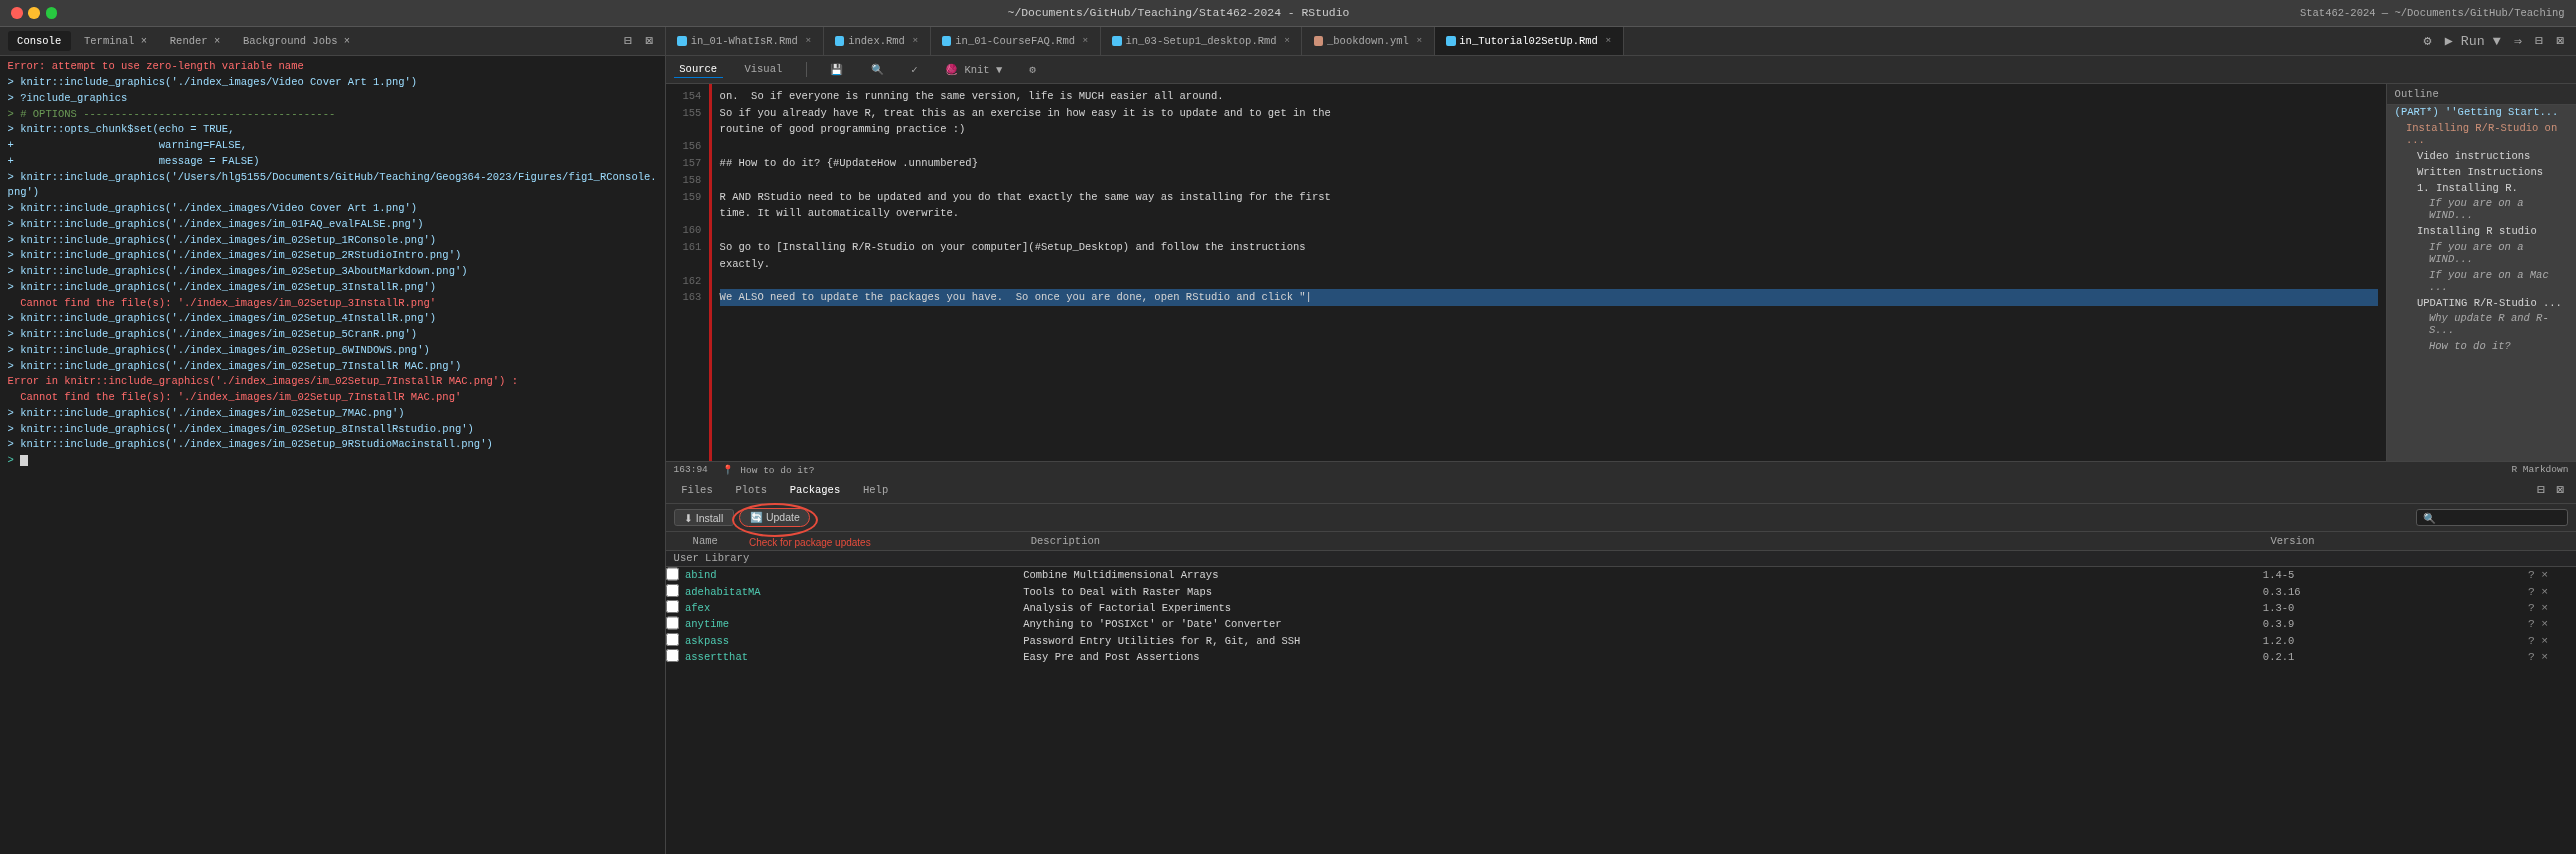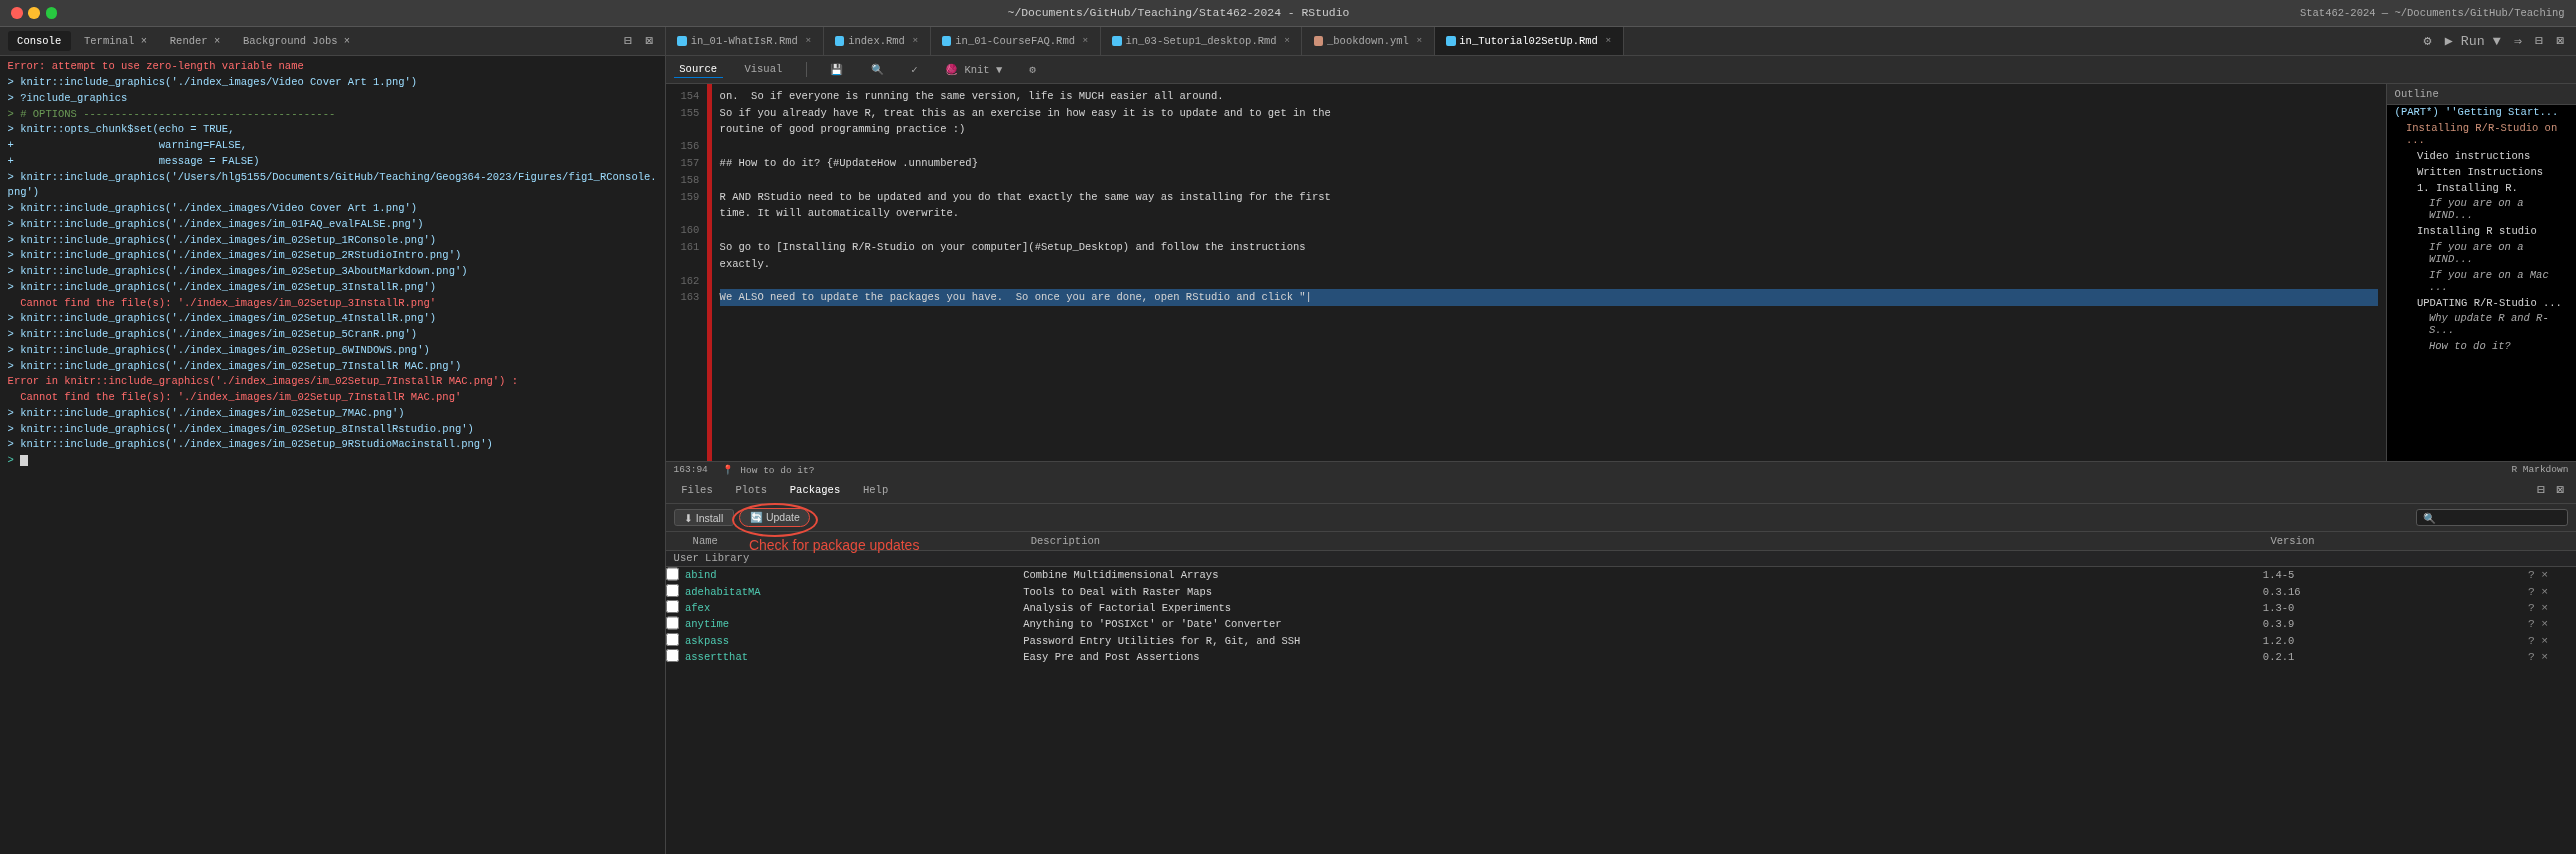--- a/index.html
+++ b/index.html
@@ -57,42 +57,42 @@
     .rmd-icon { background: #4fc3f7; }
     .yaml-icon { background: #ce9178; }
 
     
     .editor-toolbar { background: #2d2d2d; border-bottom: 1px solid #444; height: 28.5px; display: flex; align-items: center; padding: 0 7.6px; gap: 16px; }
     .toolbar-btn { color: #aaa; font-size: 10.5px; cursor: pointer; padding: 1.9px 5.7px; border-radius: 2.9px; display: flex; align-items: center; gap: 2.9px; }
     .toolbar-sep { width: 1px; height: 15px; background: #555; margin: 0 1.9px; }
     
     
     .code-editor { flex: 1; display: flex; overflow: hidden; }
-    .line-numbers { background: #1e1e1e; color: #666; padding: 3.8px 7.6px; text-align: right; font-size: 10.5px; line-height: 1.6; min-width: 46px; border-right: 5px solid #b91c1c; }
+    .line-numbers { background: #1e1e1e; color: #666; padding: 3.8px 7.6px; text-align: right; font-size: 10.5px; line-height: 1.6; min-width: 46px; border-right: 3px solid #b91c1c; }
     .code-content { flex: 1; overflow: auto; padding: 3.8px 7.6px; font-size: 10.5px; line-height: 1.6; color: #d4d4d4; }
     .code-line { white-space: pre-wrap; }
     .code-line.highlighted { background: #264f78; }
     .sv-tab { font-size: 10.5px; color: #aaa; cursor: pointer; padding: 1.9px 5.7px; }
     .sv-tab.active { color: #fff; border-bottom: 1.9px solid #0078d4; }
     .bottom-right { flex: 1; display: flex; flex-direction: column; background: #1e1e1e; }
 
     
     .pkg-tab-bar { display: flex; align-items: center; background: #2d2d2d; border-bottom: 1px solid #444; height: 27px; padding: 0 7.6px; gap: 7.6px; }
     .pkg-tab { font-size: 10.5px; color: #aaa; cursor: pointer; padding: 1.9px 7.6px; }
     .pkg-tab.active { color: #fff; }
     .pkg-toolbar { display: flex; align-items: center; padding: 3.8px 7.6px; gap: 5.7px; background: #2d2d2d; border-bottom: 1px solid #444; }
     .pkg-btn { background: #3c3c3c; color: #ccc; border: 1px solid #555; border-radius: 2.9px; padding: 1.9px 9.5px; font-size: 10.5px; cursor: pointer; display: flex; align-items: center; gap: 3.8px; }
     .pkg-search { margin-left: auto; background: #1e1e1e; border: 1px solid #555; border-radius: 2.9px; padding: 1.9px 5.7px; color: #ccc; font-size: 10.5px; width: 152px; }
     .pkg-name { color: #4ec9b0; cursor: pointer; }
     .pkg-checkbox { width: 13.3px; height: 13.3px; }
     .pkg-version { color: #aaa; }
     .pkg-action-icon { color: #888; font-size: 11.4px; cursor: pointer; }
 
     
-    .outline-panel { width: 190px; background: #000000; border-left: 1px solid #444; overflow-y: auto; font-size: 10.5px; }
+    .outline-panel { width: 190px; background: #404040; border-left: 1px solid #444; overflow-y: auto; font-size: 10.5px; }
     .outline-header { background: #2d2d2d; padding: 3.8px 7.6px; color: #aaa; border-bottom: 1px solid #444; font-size: 10.5px; }
     .outline-item { padding: 1.9px 7.6px; color: #9cdcfe; cursor: pointer; }
     .outline-item.indent1 { padding-left: 19px; color: #ce9178; }
     .outline-item.indent2 { padding-left: 30px; color: #d4d4d4; }
     .outline-item.indent3 { padding-left: 42px; color: #aaa; font-style: italic; }
     
     
     ::-webkit-scrollbar { width: 5.7px; height: 5.7px; }
     ::-webkit-scrollbar-track { background: #1e1e1e; }
     ::-webkit-scrollbar-thumb { background: #555; border-radius: 2.9px; }
@@ -280,21 +280,21 @@
           <span class="icon-btn">⊟</span>
           <span class="icon-btn">⊠</span>
         </span>
       </div>
       <div class="pkg-toolbar">
         <button class="pkg-btn">⬇ Install</button>
         <div style="position:relative;display:inline-block;">
           <button class="pkg-btn" style="border-color:#e74c3c;border-width:1.9px;border-radius:48px;">🔄 Update</button>
 
           <div style="position:absolute;top:-5.7px;left:-7.6px;width:86px;height:34px;border:2.4px solid #e74c3c;border-radius:50%;pointer-events:none;"></div>
-          <div style="position:absolute;top:28.5px;left:9.5px;font-size:14px;color:#e74c3c;white-space:nowrap;font-family:sans-serif;">Check for package updates</div>
+          <div style="position:absolute;top:28.5px;left:9.5px;font-size:10px;color:#e74c3c;white-space:nowrap;font-family:sans-serif;">Check for package updates</div>
         </div>
         <input class="pkg-search" type="text" placeholder="🔍" style="">
       </div>
       <div style="overflow-y:auto;flex:1;">
         <table style="width:100%;border-collapse:collapse;font-size:10.5px;">
           <thead>
             <tr>
               <th style="background:#2d2d2d;color:#aaa;padding:2.9px 7.6px;text-align:left;border-bottom:1px solid #444;font-weight:normal;width:19px;"></th>
               <th style="background:#2d2d2d;color:#aaa;padding:2.9px 7.6px;text-align:left;border-bottom:1px solid #444;font-weight:normal;">Name</th>
               <th style="background:#2d2d2d;color:#aaa;padding:2.9px 7.6px;text-align:left;border-bottom:1px solid #444;font-weight:normal;">Description</th>

